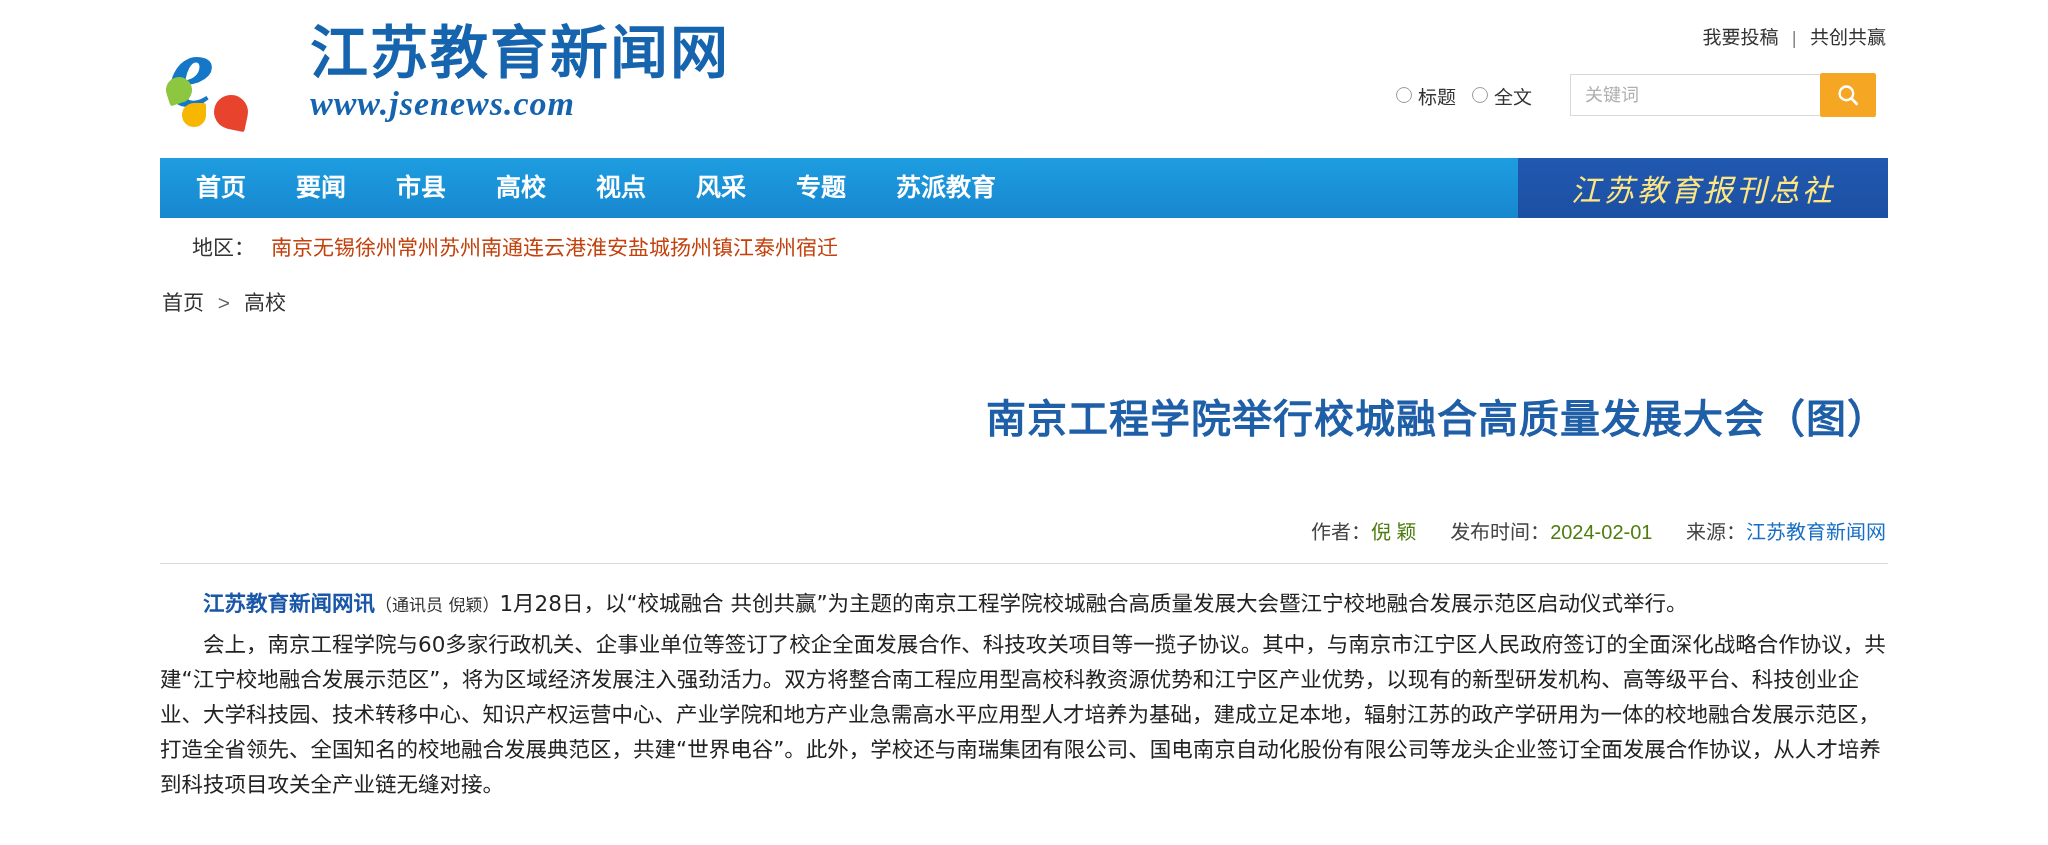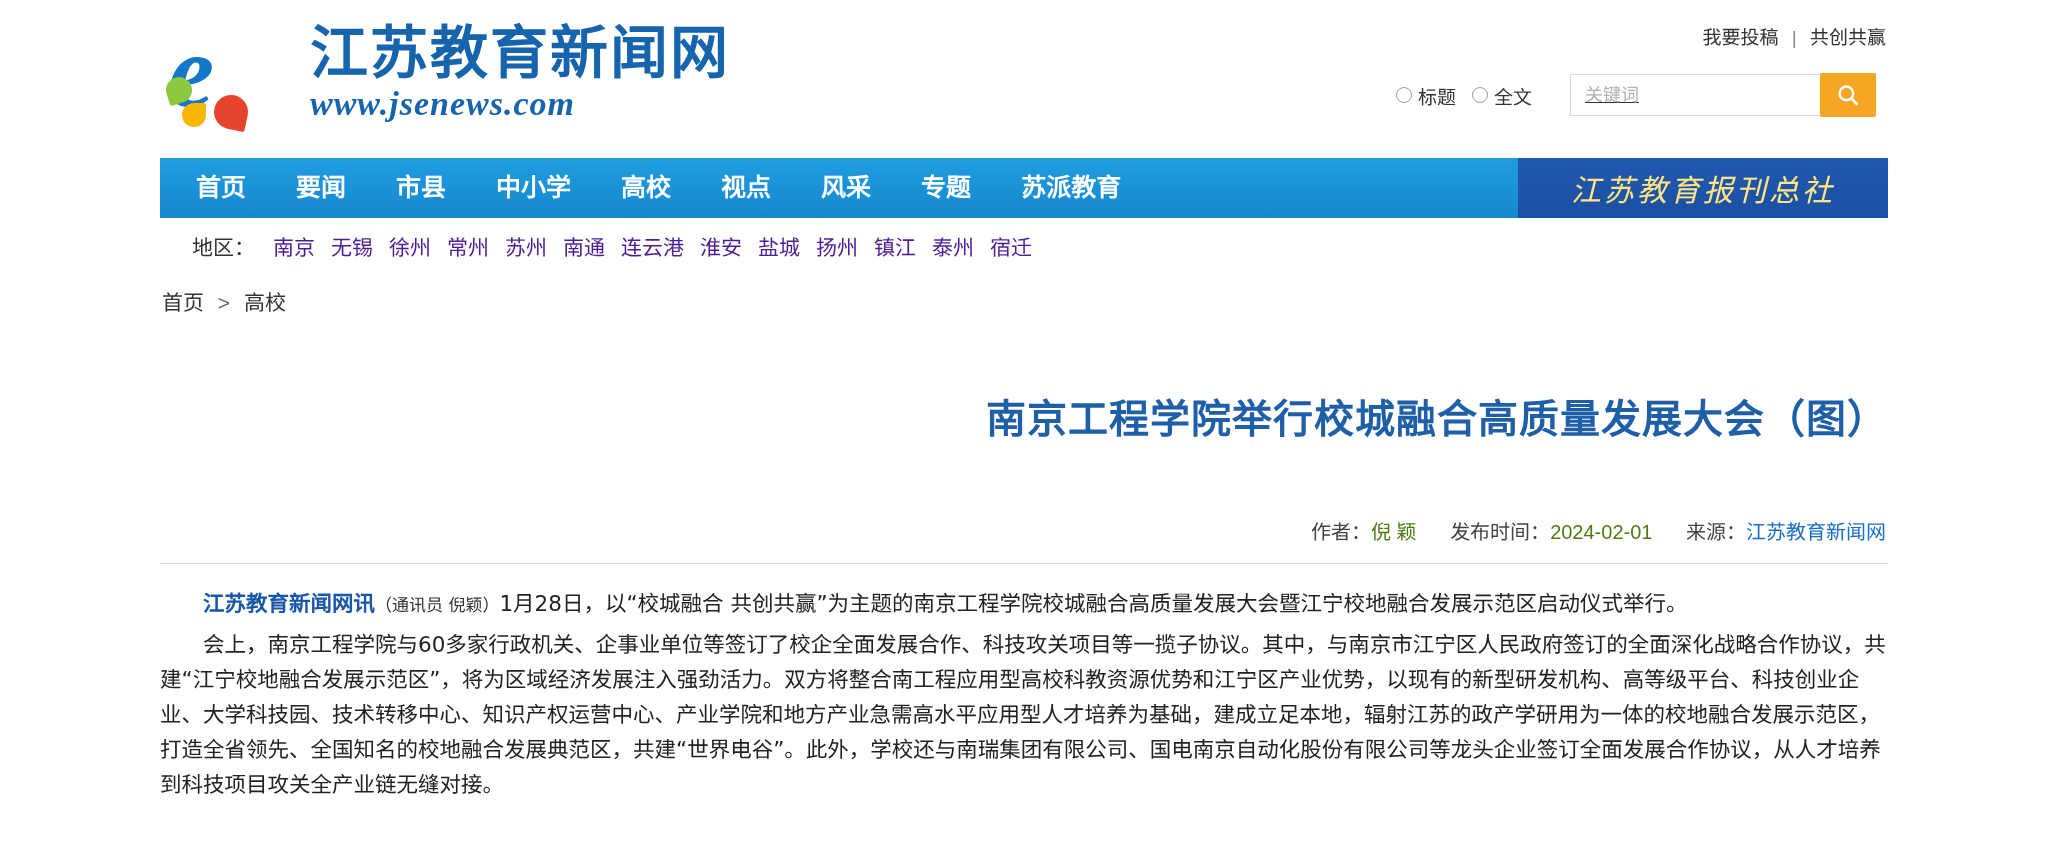--- a/index.html
+++ b/index.html
@@ -165,21 +165,20 @@
     box-sizing: border-box;
   }
   .search-box input {
     border: none;
     outline: none;
     font-size: 18px;
     color: #333;
     width: 100%;
     font-family: "Liberation Sans", sans-serif;
     background: transparent;
-    text-decoration: underline;
   }
   .search-box input::placeholder { color: #b0b0b0; }
   .search-btn {
     width: 56px;
     height: 44px;
     background: #f5a623;
     border: none;
     display: flex;
     align-items: center;
     justify-content: center;
@@ -229,24 +228,24 @@
   
   .region-bar {
     height: 56px;
     display: flex;
     align-items: center;
     padding-left: 32px;
     font-size: 21px;
     color: #333;
     border-bottom: 0;
   }
-  .region-label { margin-right: 10px; }
+  .region-label { margin-right: 16px; }
   .region-item {
-    margin: 0 8px;
-    color: #4c1d95;
+    margin: 0 0;
+    color: #c2410c;
     text-decoration: none;
     cursor: pointer;
   }
 
   
   .breadcrumb {
     font-size: 21px;
     color: #333;
     padding: 12px 0 10px 2px;
   }
@@ -346,21 +345,20 @@
 
     </div>
   </div>
 
   <div class="container">
     <div class="nav">
       <div class="nav-items">
         <div class="nav-item">首页</div>
         <div class="nav-item">要闻</div>
         <div class="nav-item">市县</div>
-        <div class="nav-item">中小学</div>
         <div class="nav-item">高校</div>
         <div class="nav-item">视点</div>
         <div class="nav-item">风采</div>
         <div class="nav-item">专题</div>
         <div class="nav-item">苏派教育</div>
       </div>
       <div class="nav-banner">江苏教育报刊总社</div>
     </div>
   </div>
 

